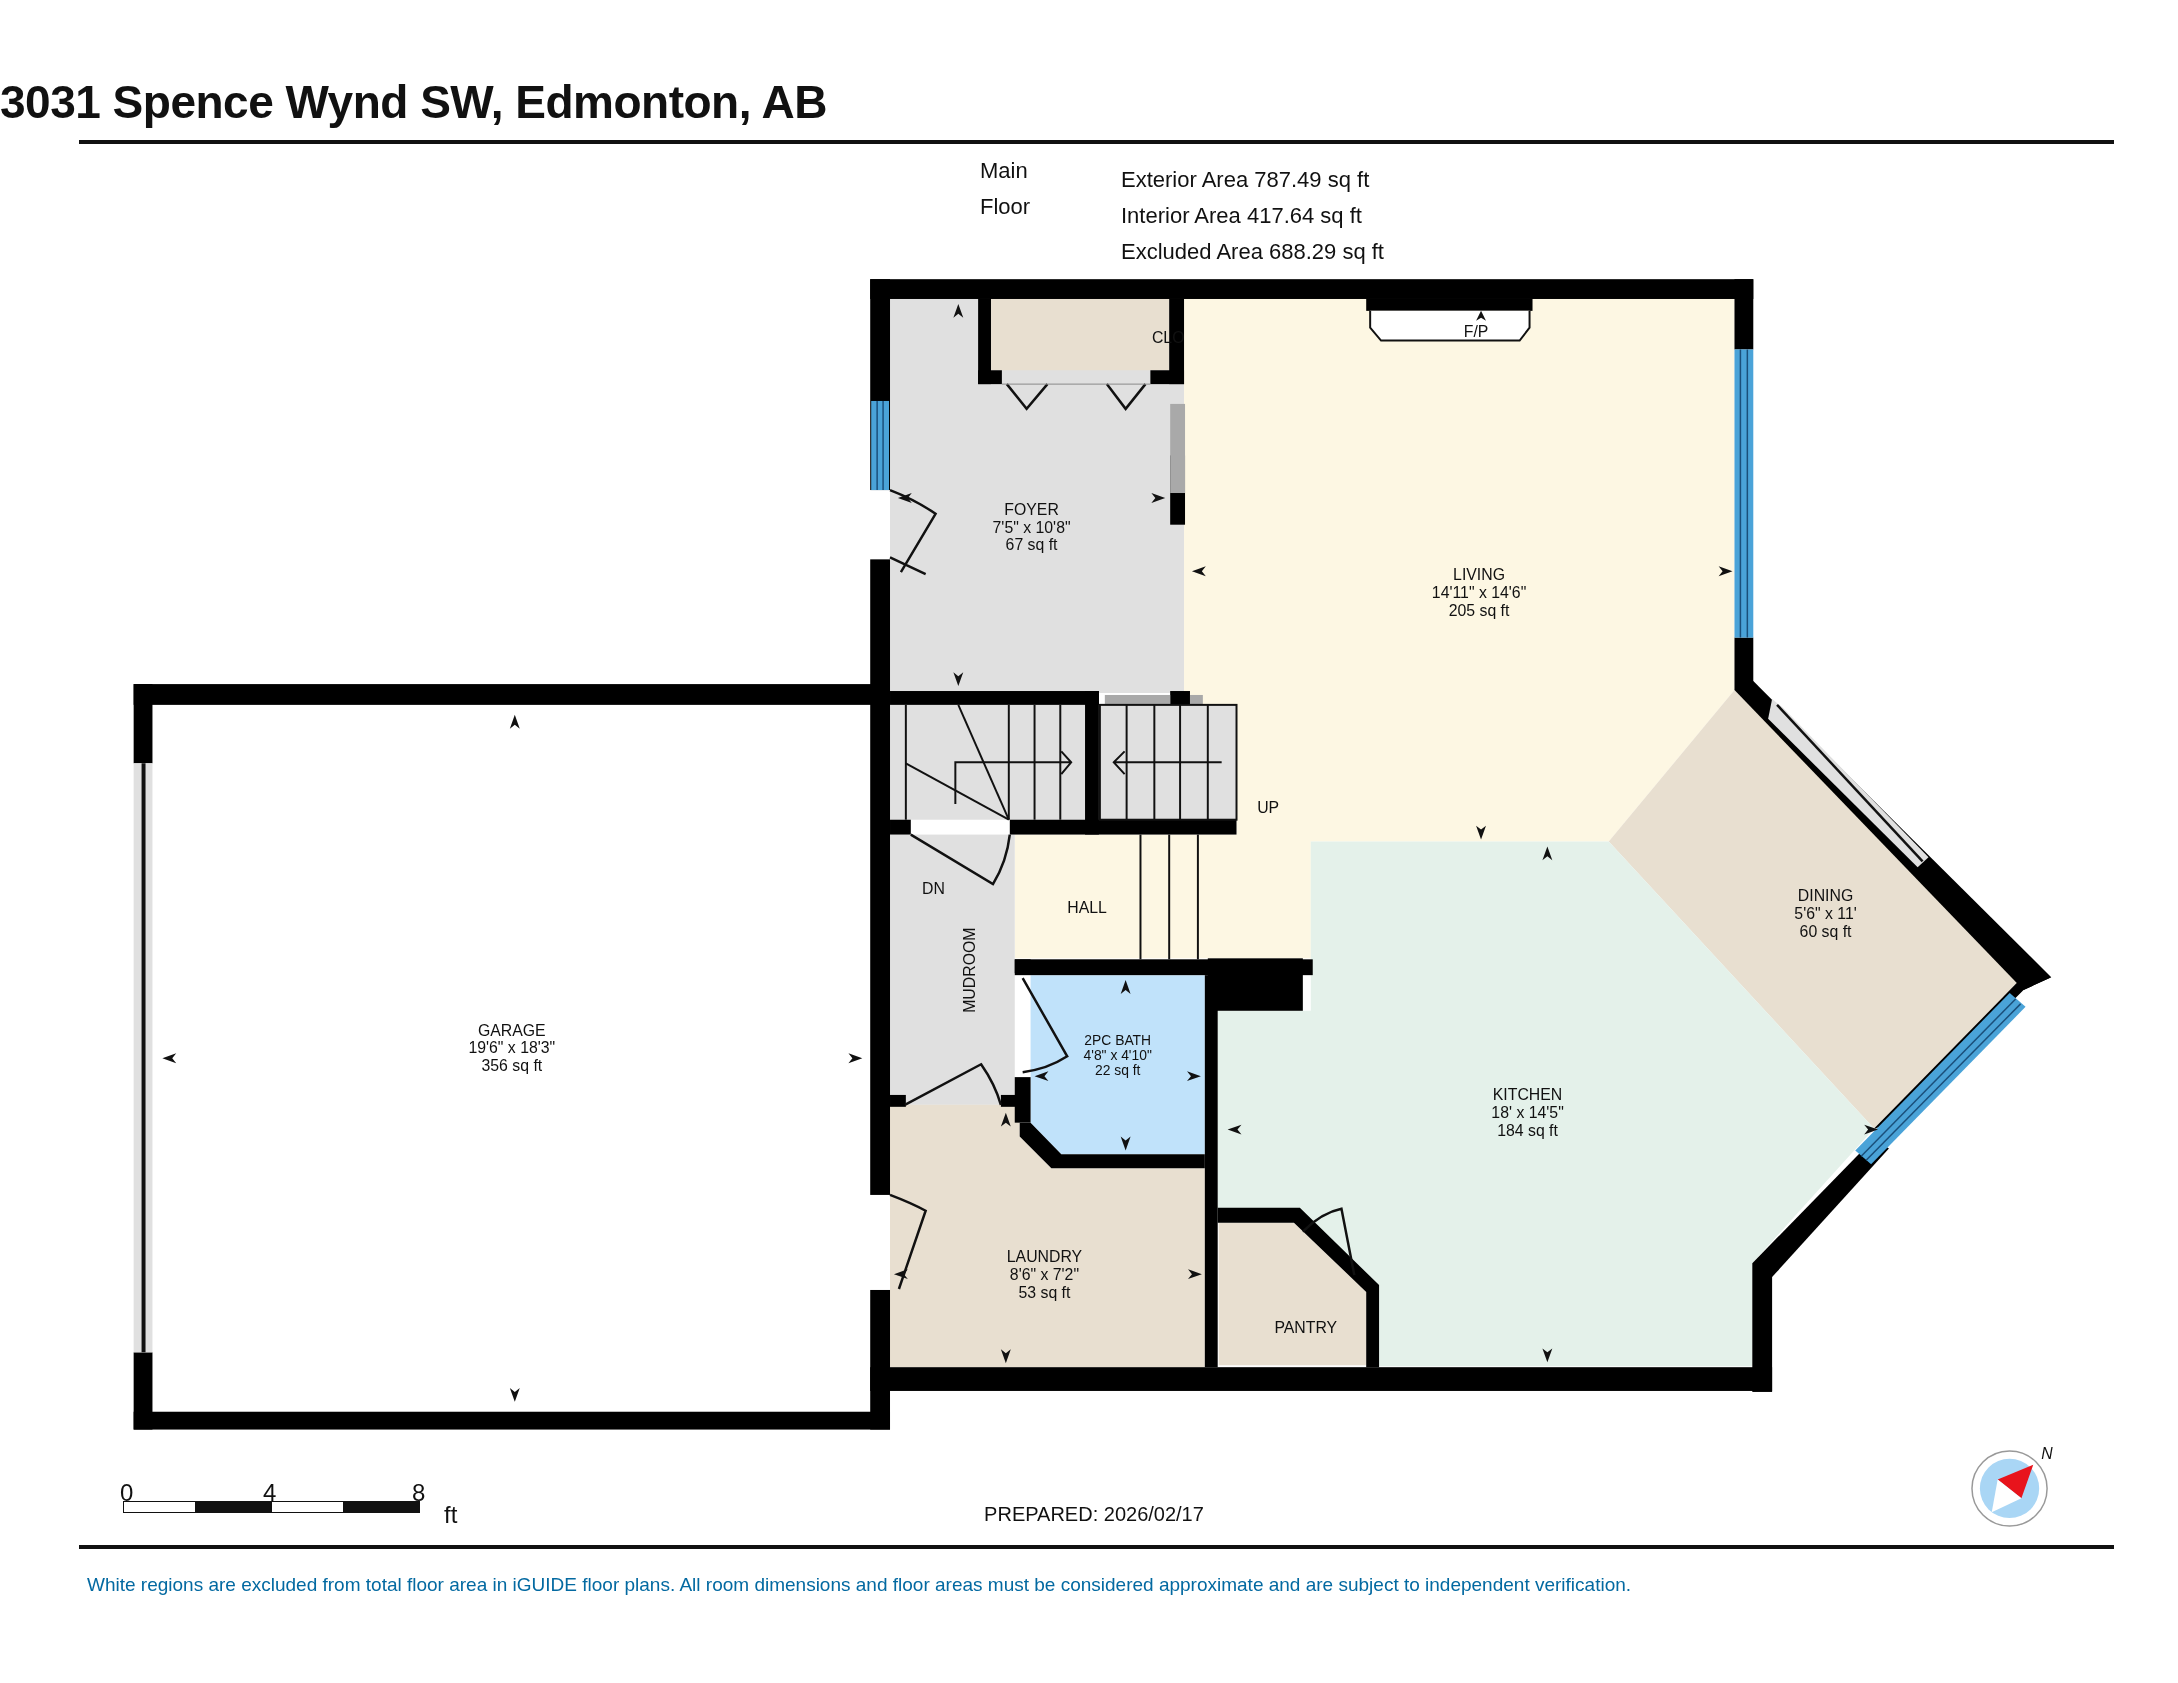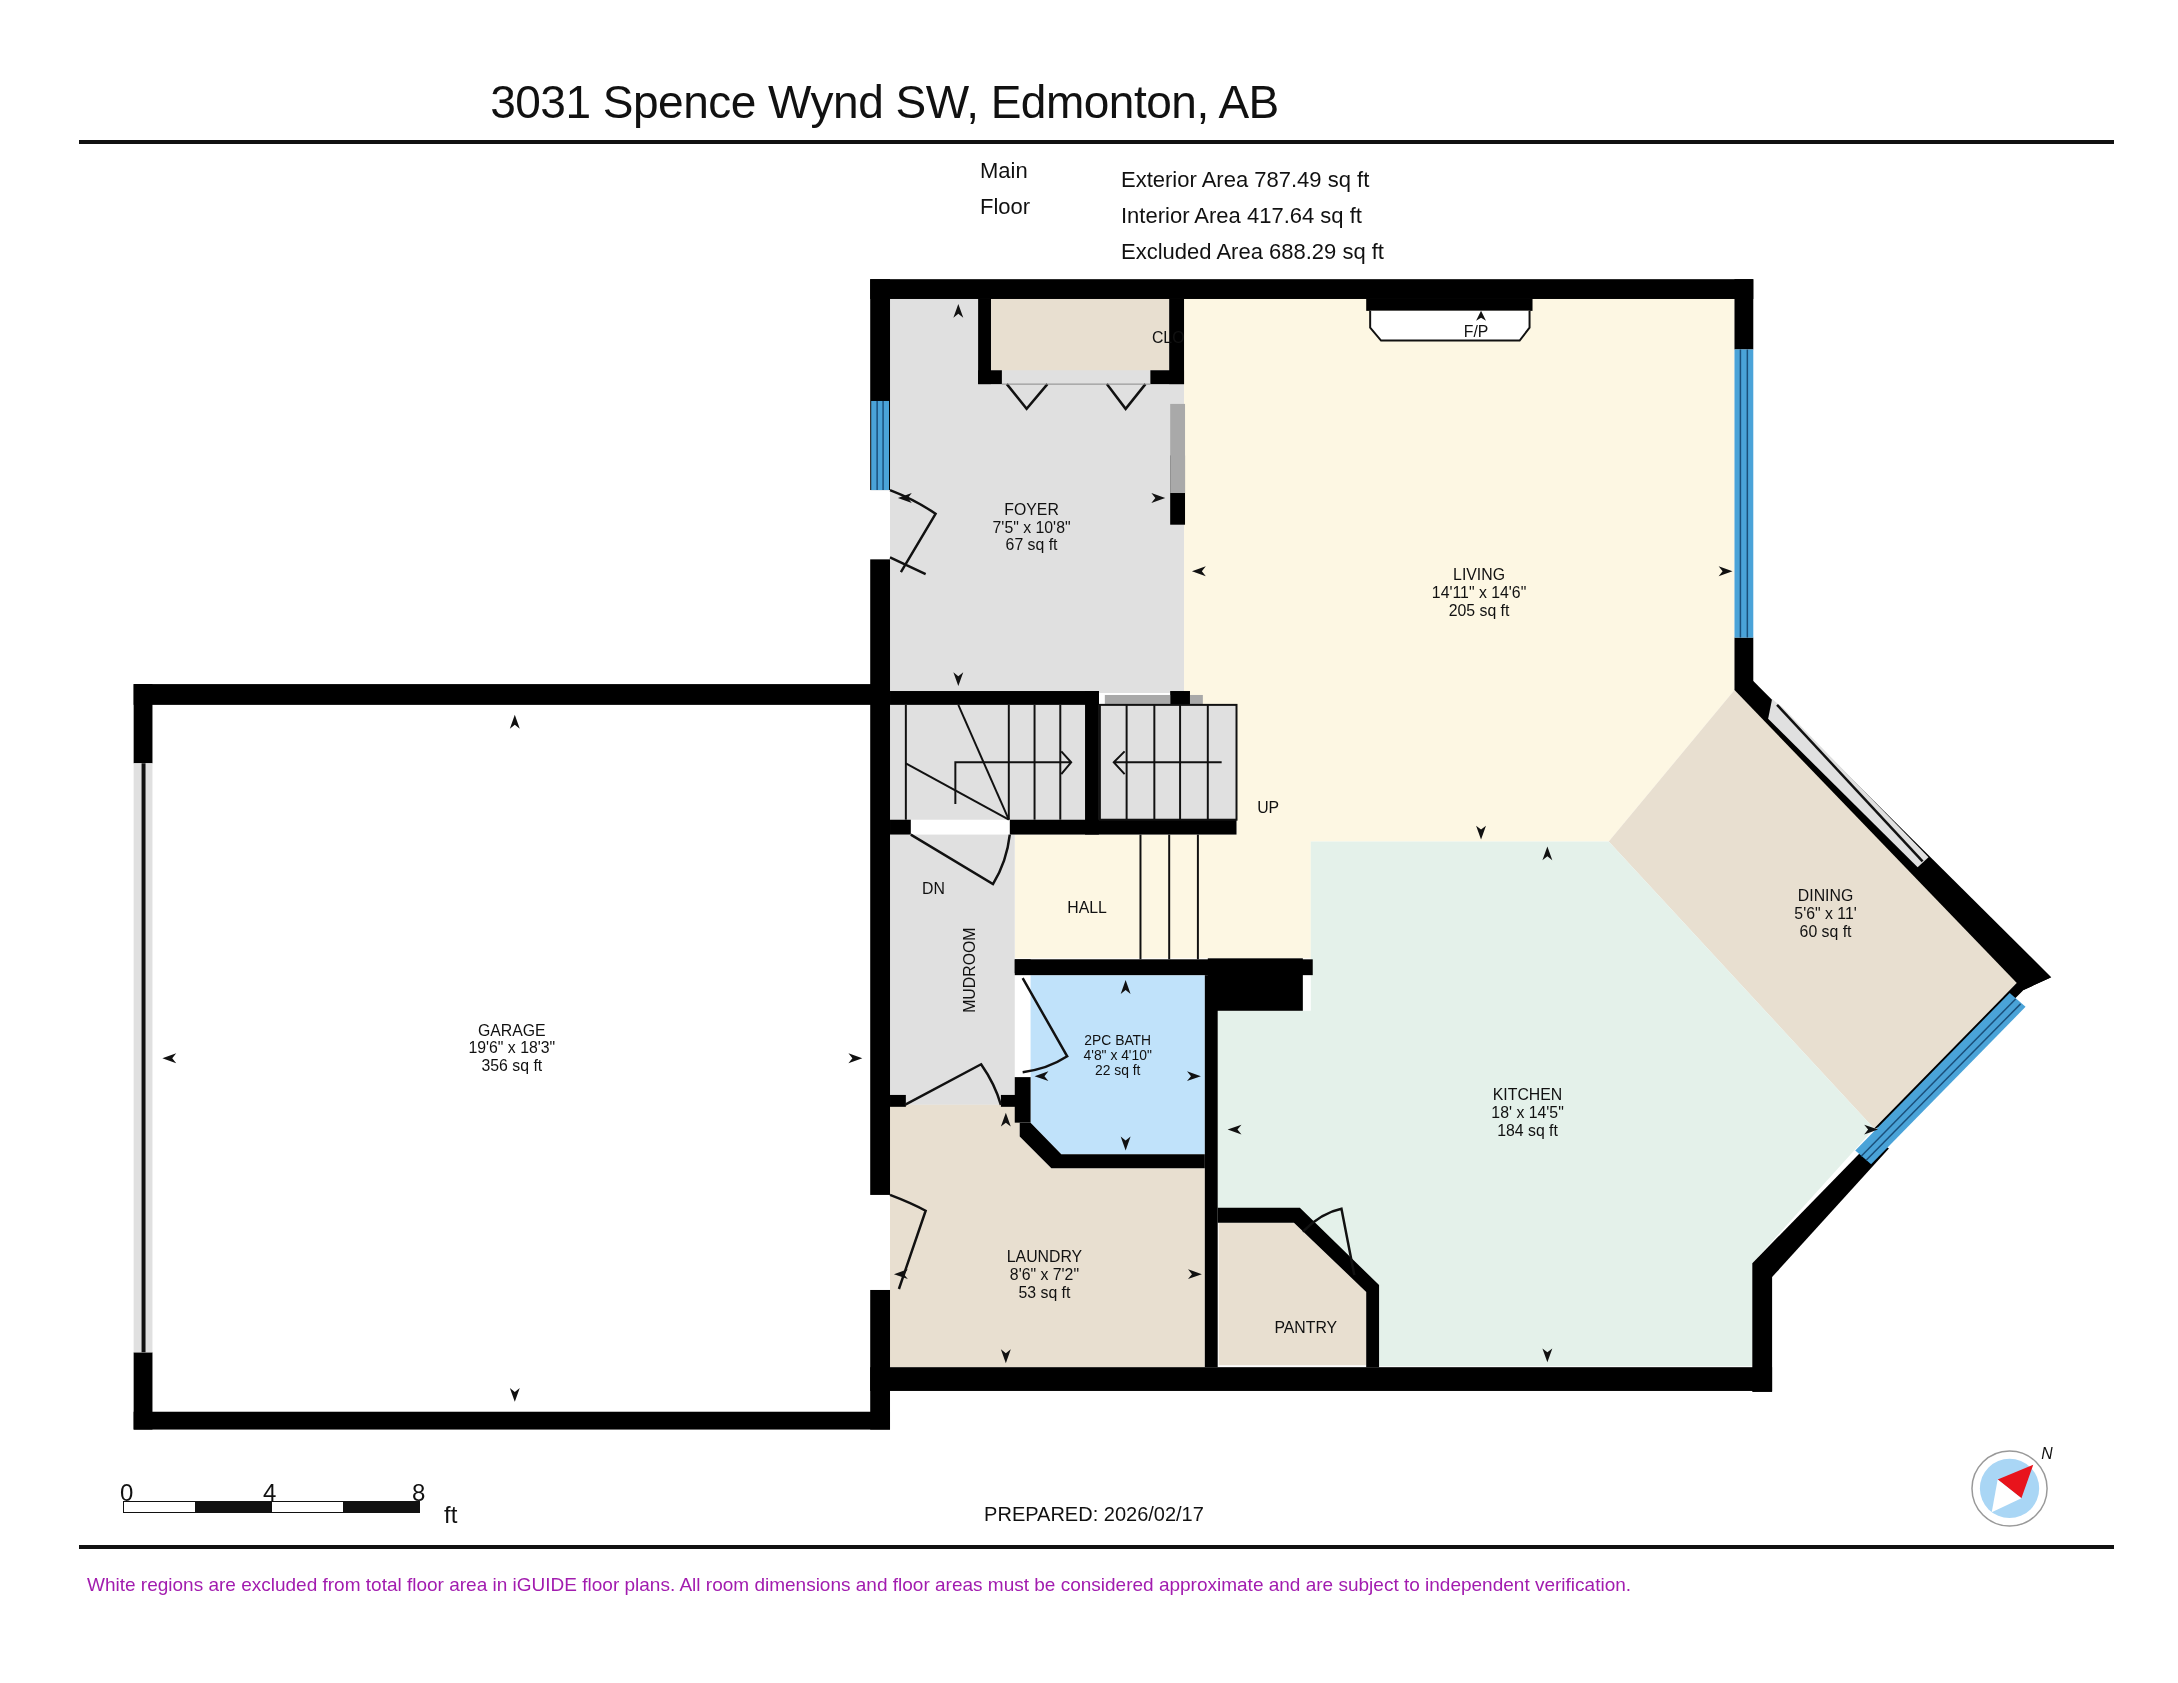--- a/index.html
+++ b/index.html
@@ -1,29 +1,29 @@
 <!DOCTYPE html>
 <html><head>
 <meta charset="utf-8">
 <style>
   html,body{margin:0;padding:0;background:#fff;}
   body{width:2178px;height:1683px;position:relative;overflow:hidden;font-family:"Liberation Sans",sans-serif;color:#111;}
-  .title{position:absolute;left:0;width:1769px;top:75px;text-align:center;font-size:46px;font-weight:normal;letter-spacing:-0.5px;}
+  .title{position:absolute;left:0;width:1769px;top:75px;font-size:46px;font-weight:bold;letter-spacing:-0.5px;}
   .rule{position:absolute;left:79px;width:2035px;height:4px;background:#111;}
   .areas{position:absolute;top:153px;left:980px;font-size:22px;line-height:36px;}
   .areas .lbl{position:absolute;left:0;top:0;font-weight:normal;}
   .areas .vals{position:absolute;left:141px;top:9px;white-space:nowrap;}
   svg.plan{position:absolute;left:0;top:0;}
   .rl{font-family:"Liberation Sans",sans-serif;font-size:16px;fill:#111;text-anchor:middle;}
   .scalebar{position:absolute;left:123px;top:1465px;width:327px;height:59px;}
   .scalebar .tick{position:absolute;top:14px;font-size:24px;}
   .scalebar .bar{position:absolute;top:36px;height:10px;border:1px solid #111;}
   .scalebar .unit{position:absolute;left:313px;top:36px;font-size:24px;margin-left:8px;}
   .prepared{position:absolute;top:1503px;left:0;width:2188px;text-align:center;font-size:20px;}
-  .footer{position:absolute;top:1574px;left:87px;font-size:19px;color:#a21caf;white-space:nowrap;}
+  .footer{position:absolute;top:1574px;left:87px;font-size:19px;color:#0369a1;white-space:nowrap;}
   .compass{position:absolute;left:1970px;top:1443px;width:85px;height:85px;}
 </style>
 </head>
 <body>
 
 <div class="title">3031 Spence Wynd SW, Edmonton, AB</div>
 <div class="rule" style="top:140px;"></div>
 
 <div class="areas">
   <div class="lbl">Main Floor</div>

